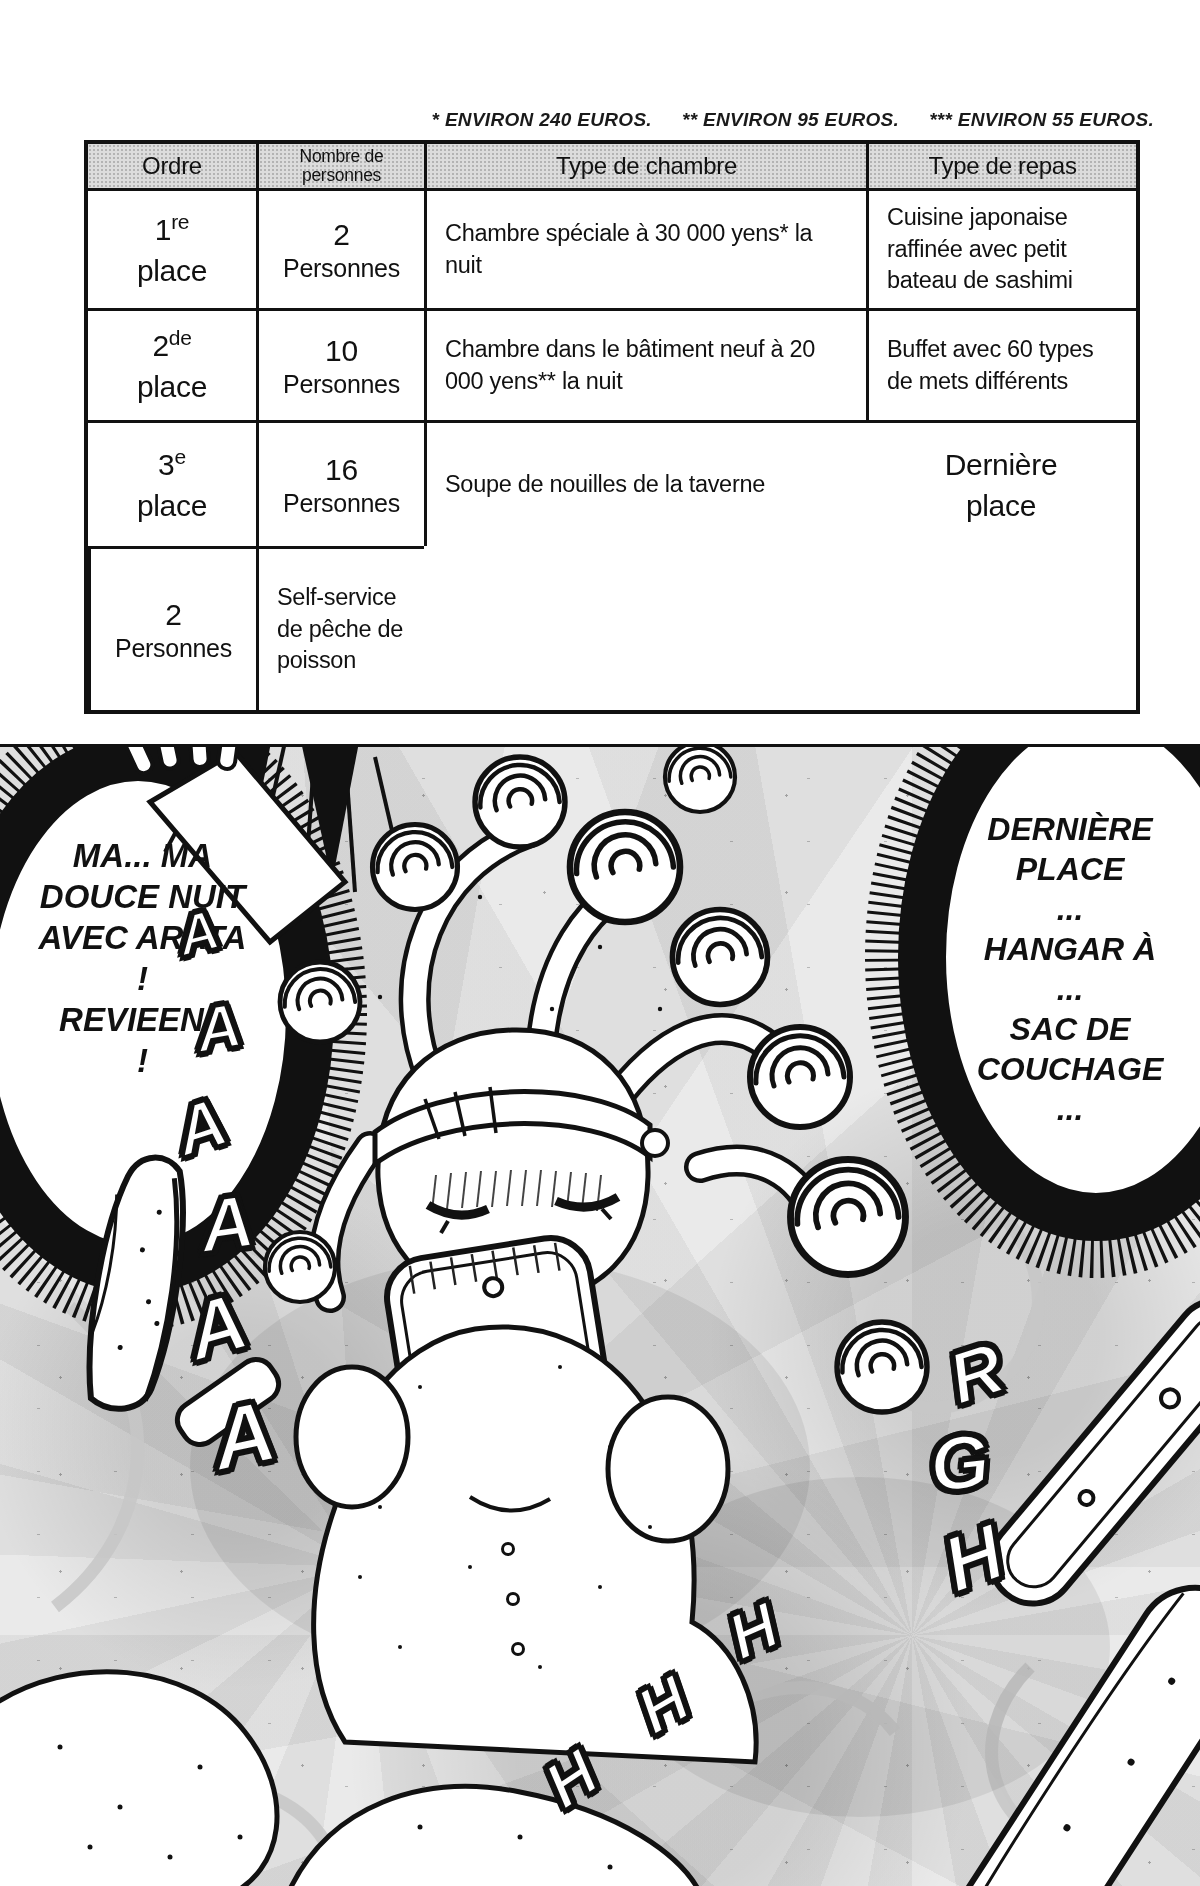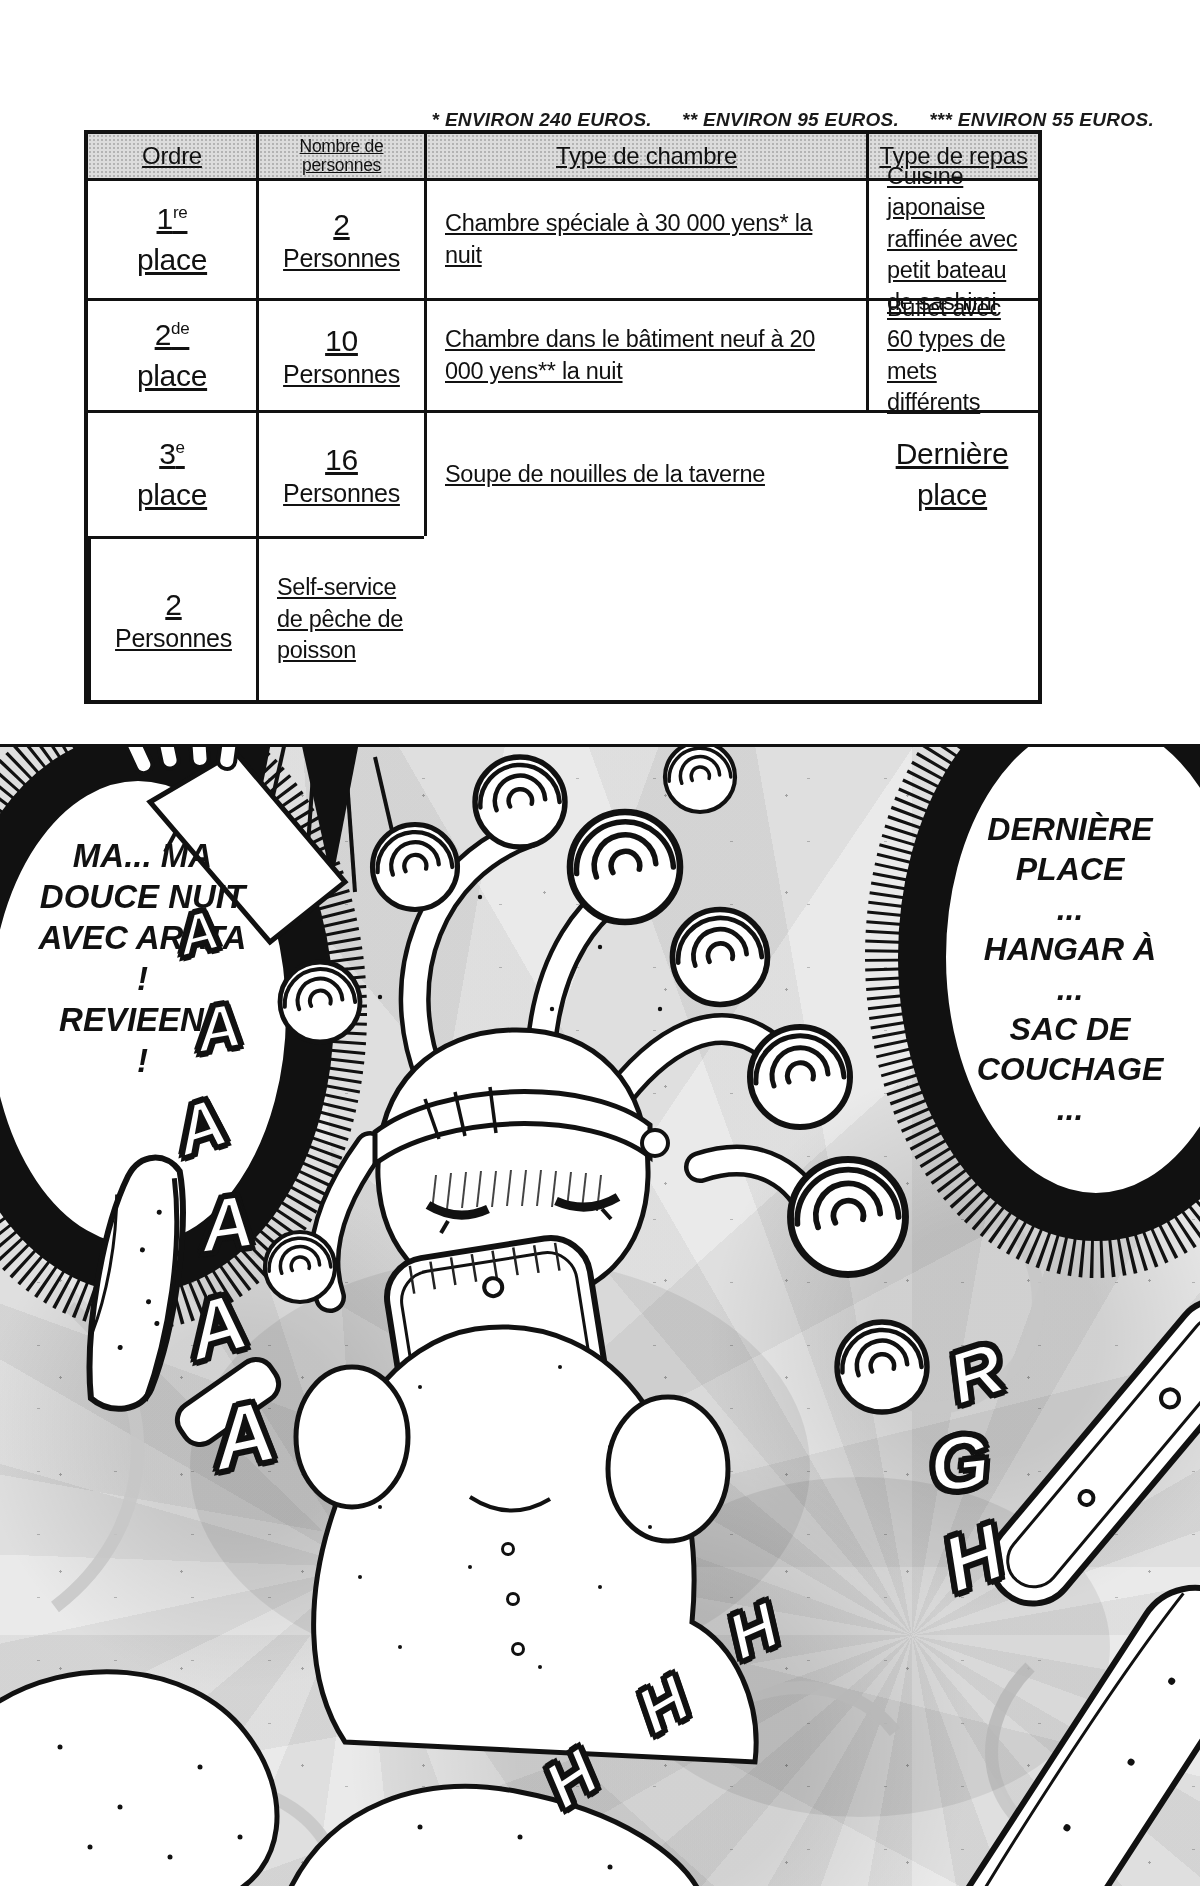--- a/index.html
+++ b/index.html
@@ -4,35 +4,35 @@
 <style>
   html,body{margin:0;padding:0;background:#fff;}
   body{width:1200px;height:1886px;position:relative;overflow:hidden;
        font-family:"Liberation Sans",sans-serif;color:#111;}
 
   
   .footnote{position:absolute;top:109px;right:46px;display:flex;gap:30px;
     font-style:italic;font-weight:700;font-size:19px;letter-spacing:.3px;color:#1a1a1a;}
 
   
-  .rank-table{position:absolute;left:84px;top:130px;width:958px;height:574px;
+  .rank-table{position:absolute;left:84px;top:140px;width:1056px;height:574px;
     box-sizing:border-box;border:4px solid #111;background:#fff;
     display:grid;grid-template-columns:168px 168px 442px 1fr;
-    grid-template-rows:44px 120px 112px 126px 1fr;text-decoration:underline;}
+    grid-template-rows:44px 120px 112px 126px 1fr;}
   .cell{box-sizing:border-box;border-left:3px solid #111;border-top:3px solid #111;
     display:flex;flex-direction:column;justify-content:center;align-items:center;
     text-align:center;letter-spacing:-.3px;}
   .cell.c0{border-left:none;}
   .cell.r0{border-top:none;}
   .th{background-color:#dcdcdc;
       background-image:radial-gradient(#b3b3b3 1px,transparent 1.15px);
       background-size:4px 4px;font-size:24px;}
   .th .two-line{font-size:17.5px;line-height:1.06;}
   .rank{font-size:30px;line-height:1.35;}
-  .rank sup{font-size:17px;}
+  .rank sup{font-size:21px;}
   .count-num{font-size:30px;line-height:1.25;}
   .count-label{font-size:25px;}
   .cell.txt{align-items:flex-start;text-align:left;padding:10px 16px 10px 18px;
     font-size:23.5px;line-height:1.34;}
 
   
   .panel{position:absolute;left:0;top:744px;width:1200px;height:1142px;overflow:hidden;
     border-top:3px solid #111;box-sizing:border-box;background-color:#e9e9e9;
     background-image:
       radial-gradient(rgba(0,0,0,.28) 1.4px,transparent 1.5px),

